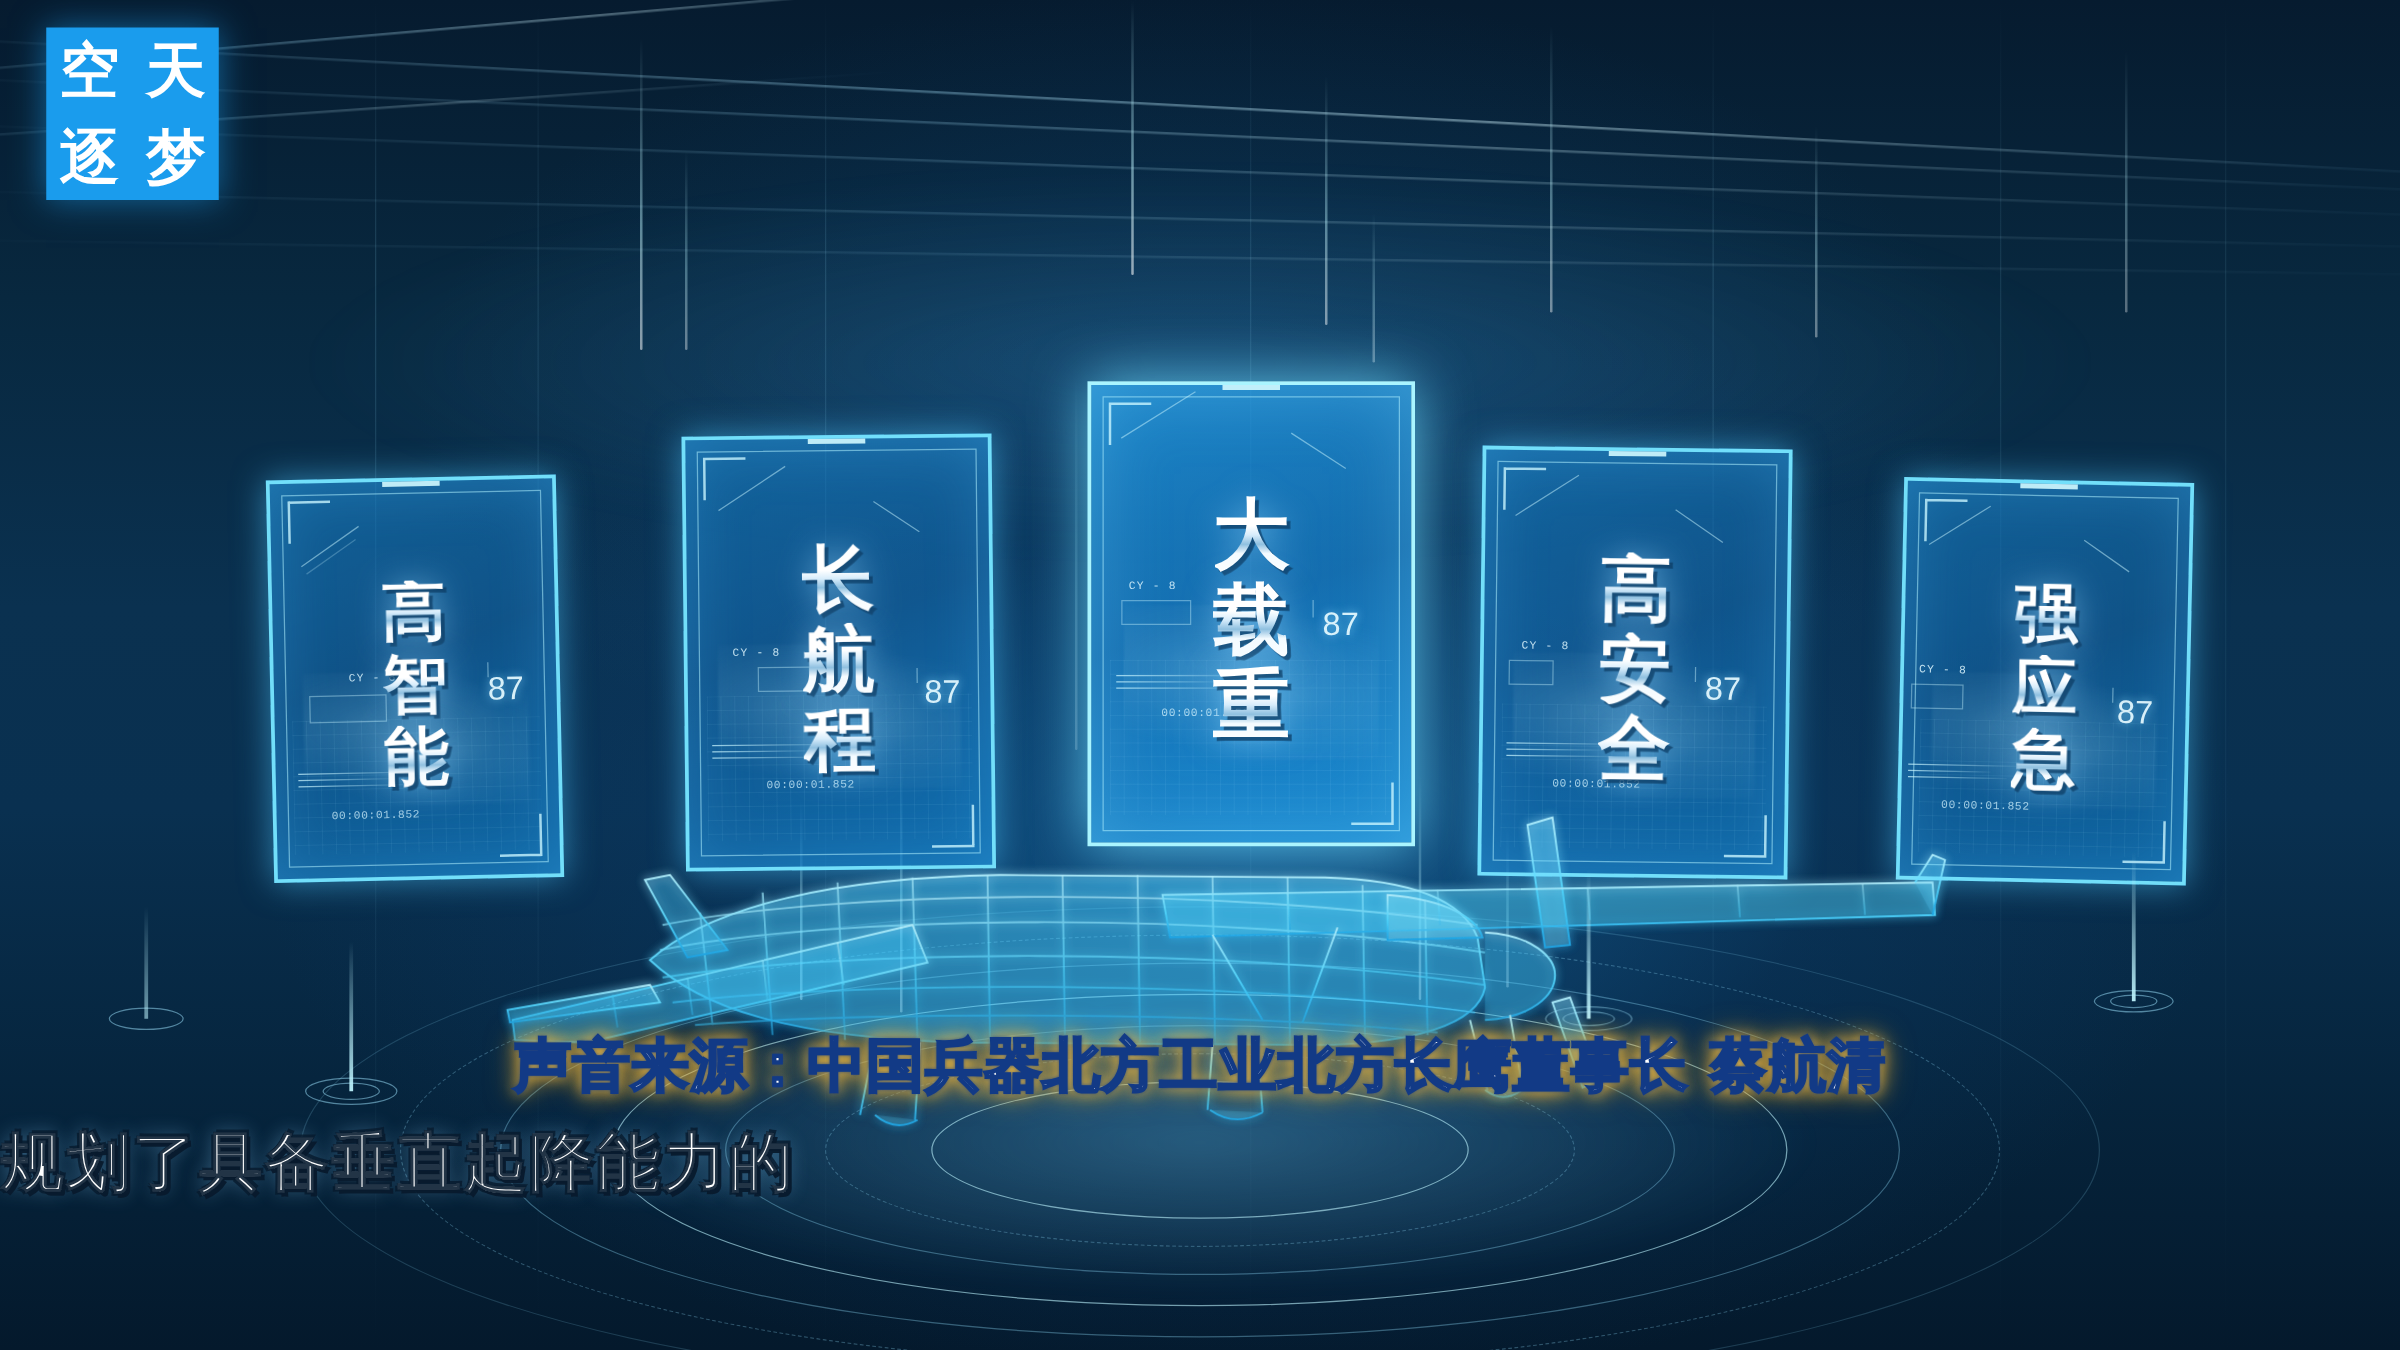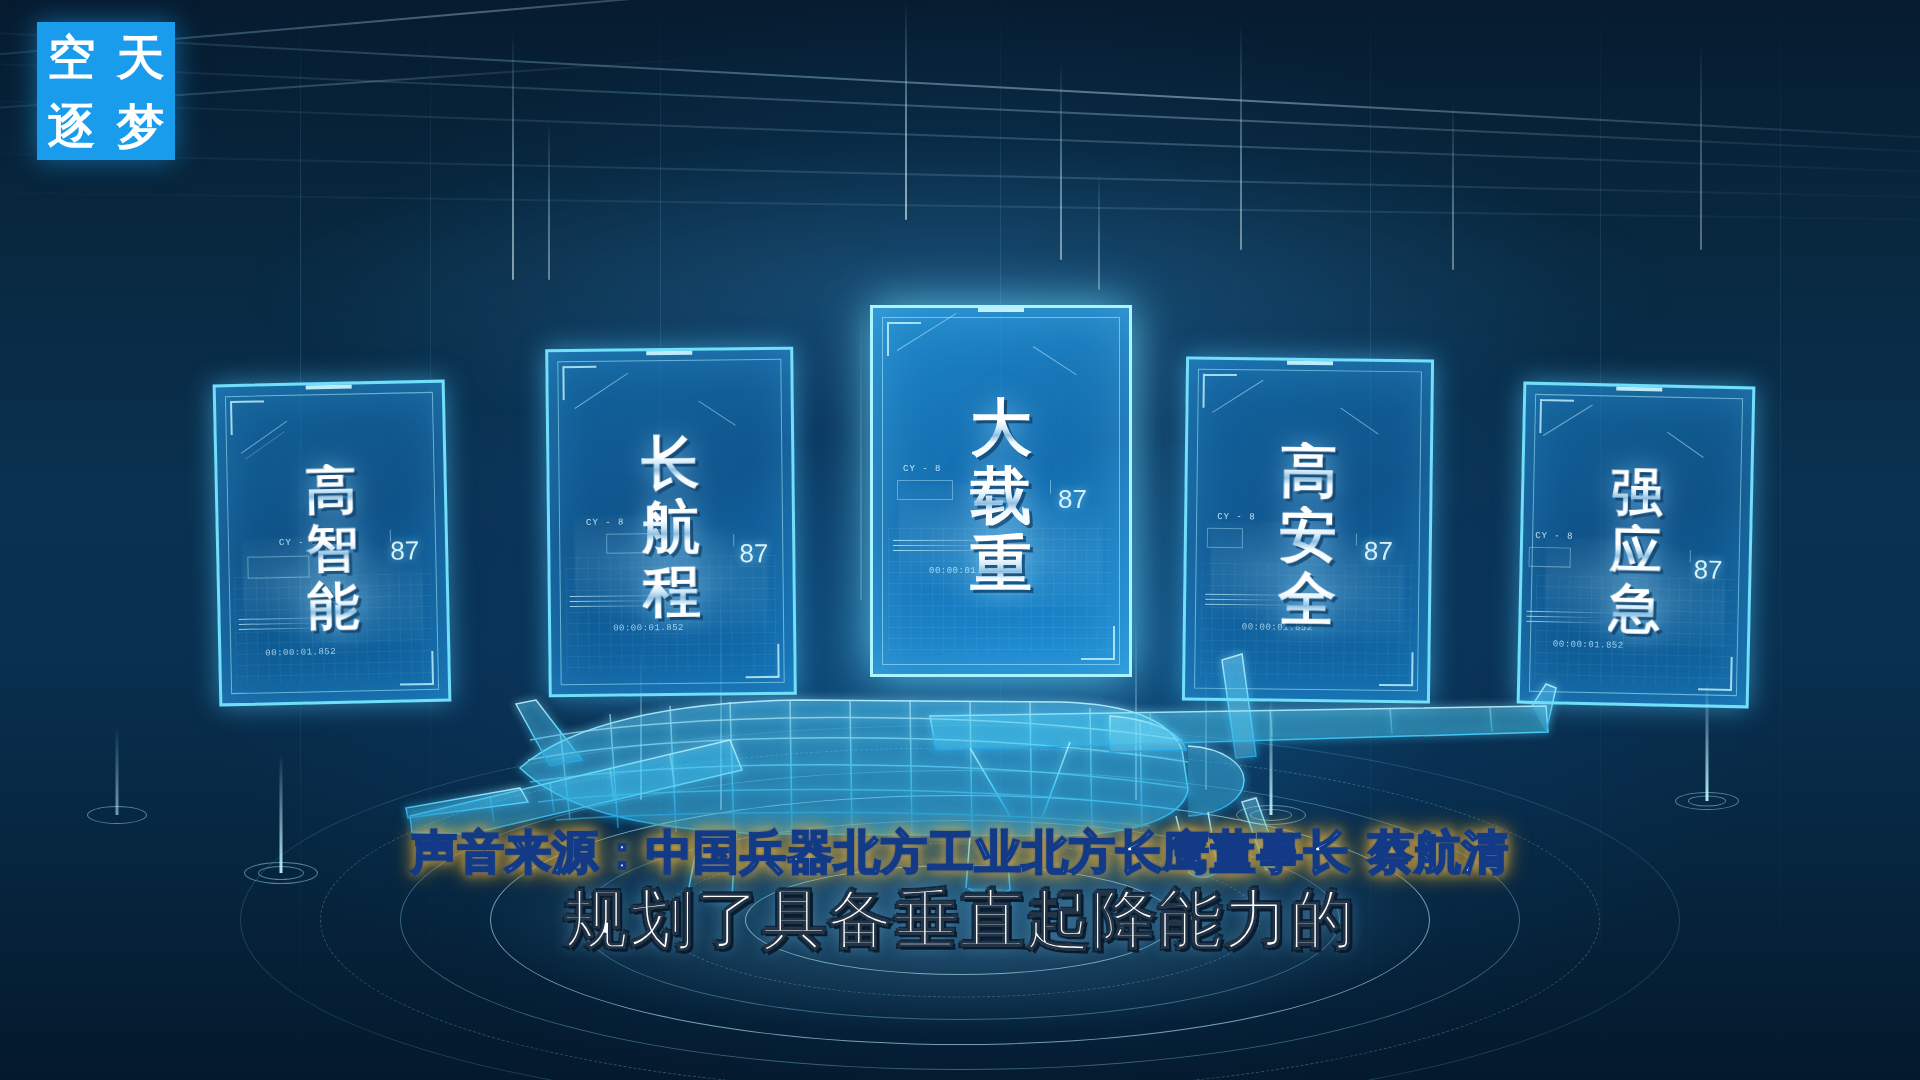--- a/index.html
+++ b/index.html
@@ -150,23 +150,23 @@
     position:absolute; left:0; right:0; top:822px; text-align:center;
     font-family:"DejaVu Sans","Liberation Sans",sans-serif;
     font-size:46px; font-weight:700; letter-spacing:1px; color:#ffffff;
     -webkit-text-stroke:2px #123a86;
     text-shadow:
       0 0 2px #123a86, 0 0 4px #123a86,
       0 0 10px #f3c44a, 0 0 18px #e8a72b, 0 0 26px rgba(232,167,43,.75);
     white-space:nowrap;
   }
   #caption {
-    position:absolute; left:0; right:0; top:876px; text-align:center;
+    position:absolute; left:0; right:0; top:896px; text-align:left;
     font-family:"DejaVu Sans","Liberation Sans",sans-serif;
-    font-size:64px; font-weight:700; letter-spacing:2px; color:#ffffff;
+    font-size:51px; font-weight:700; letter-spacing:2px; color:#ffffff;
     -webkit-text-stroke:1px rgba(10,30,50,.9);
     text-shadow:
       3px 3px 0 rgba(8,26,45,.95), -2px 2px 0 rgba(8,26,45,.8),
       2px -2px 0 rgba(8,26,45,.8), 0 0 16px rgba(140,210,255,.45);
     white-space:nowrap;
   }
 </style>
 </head>
 <body>
 

